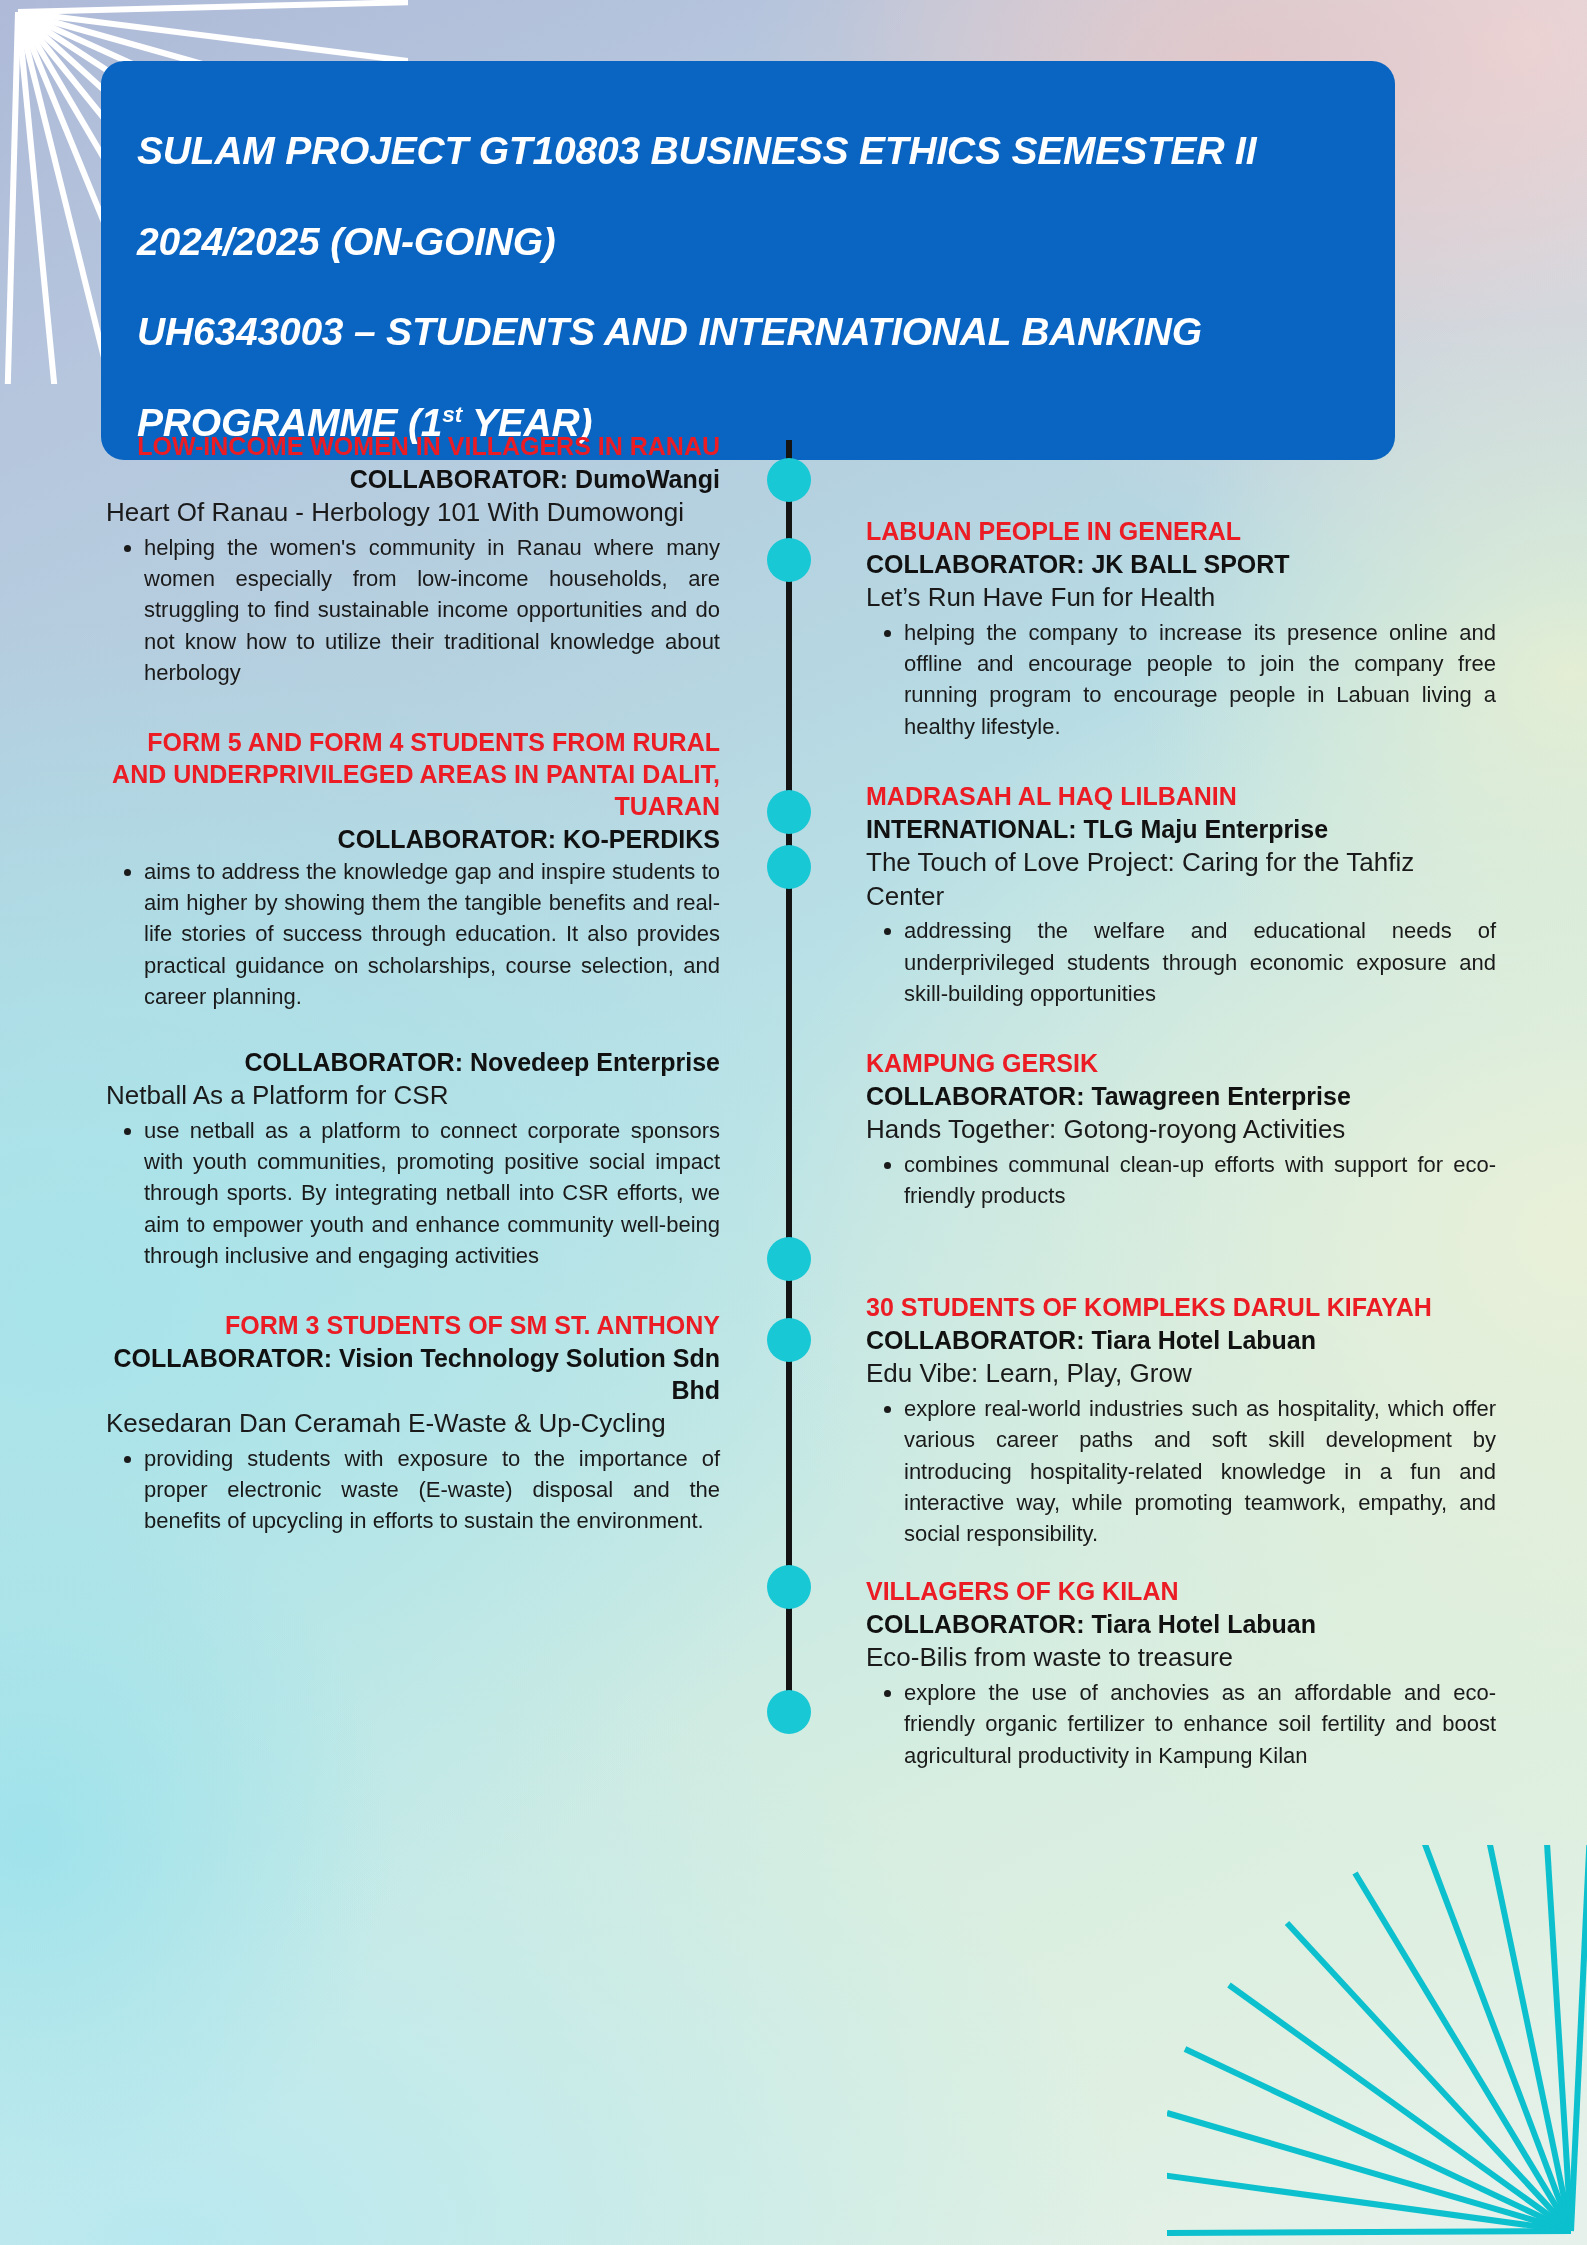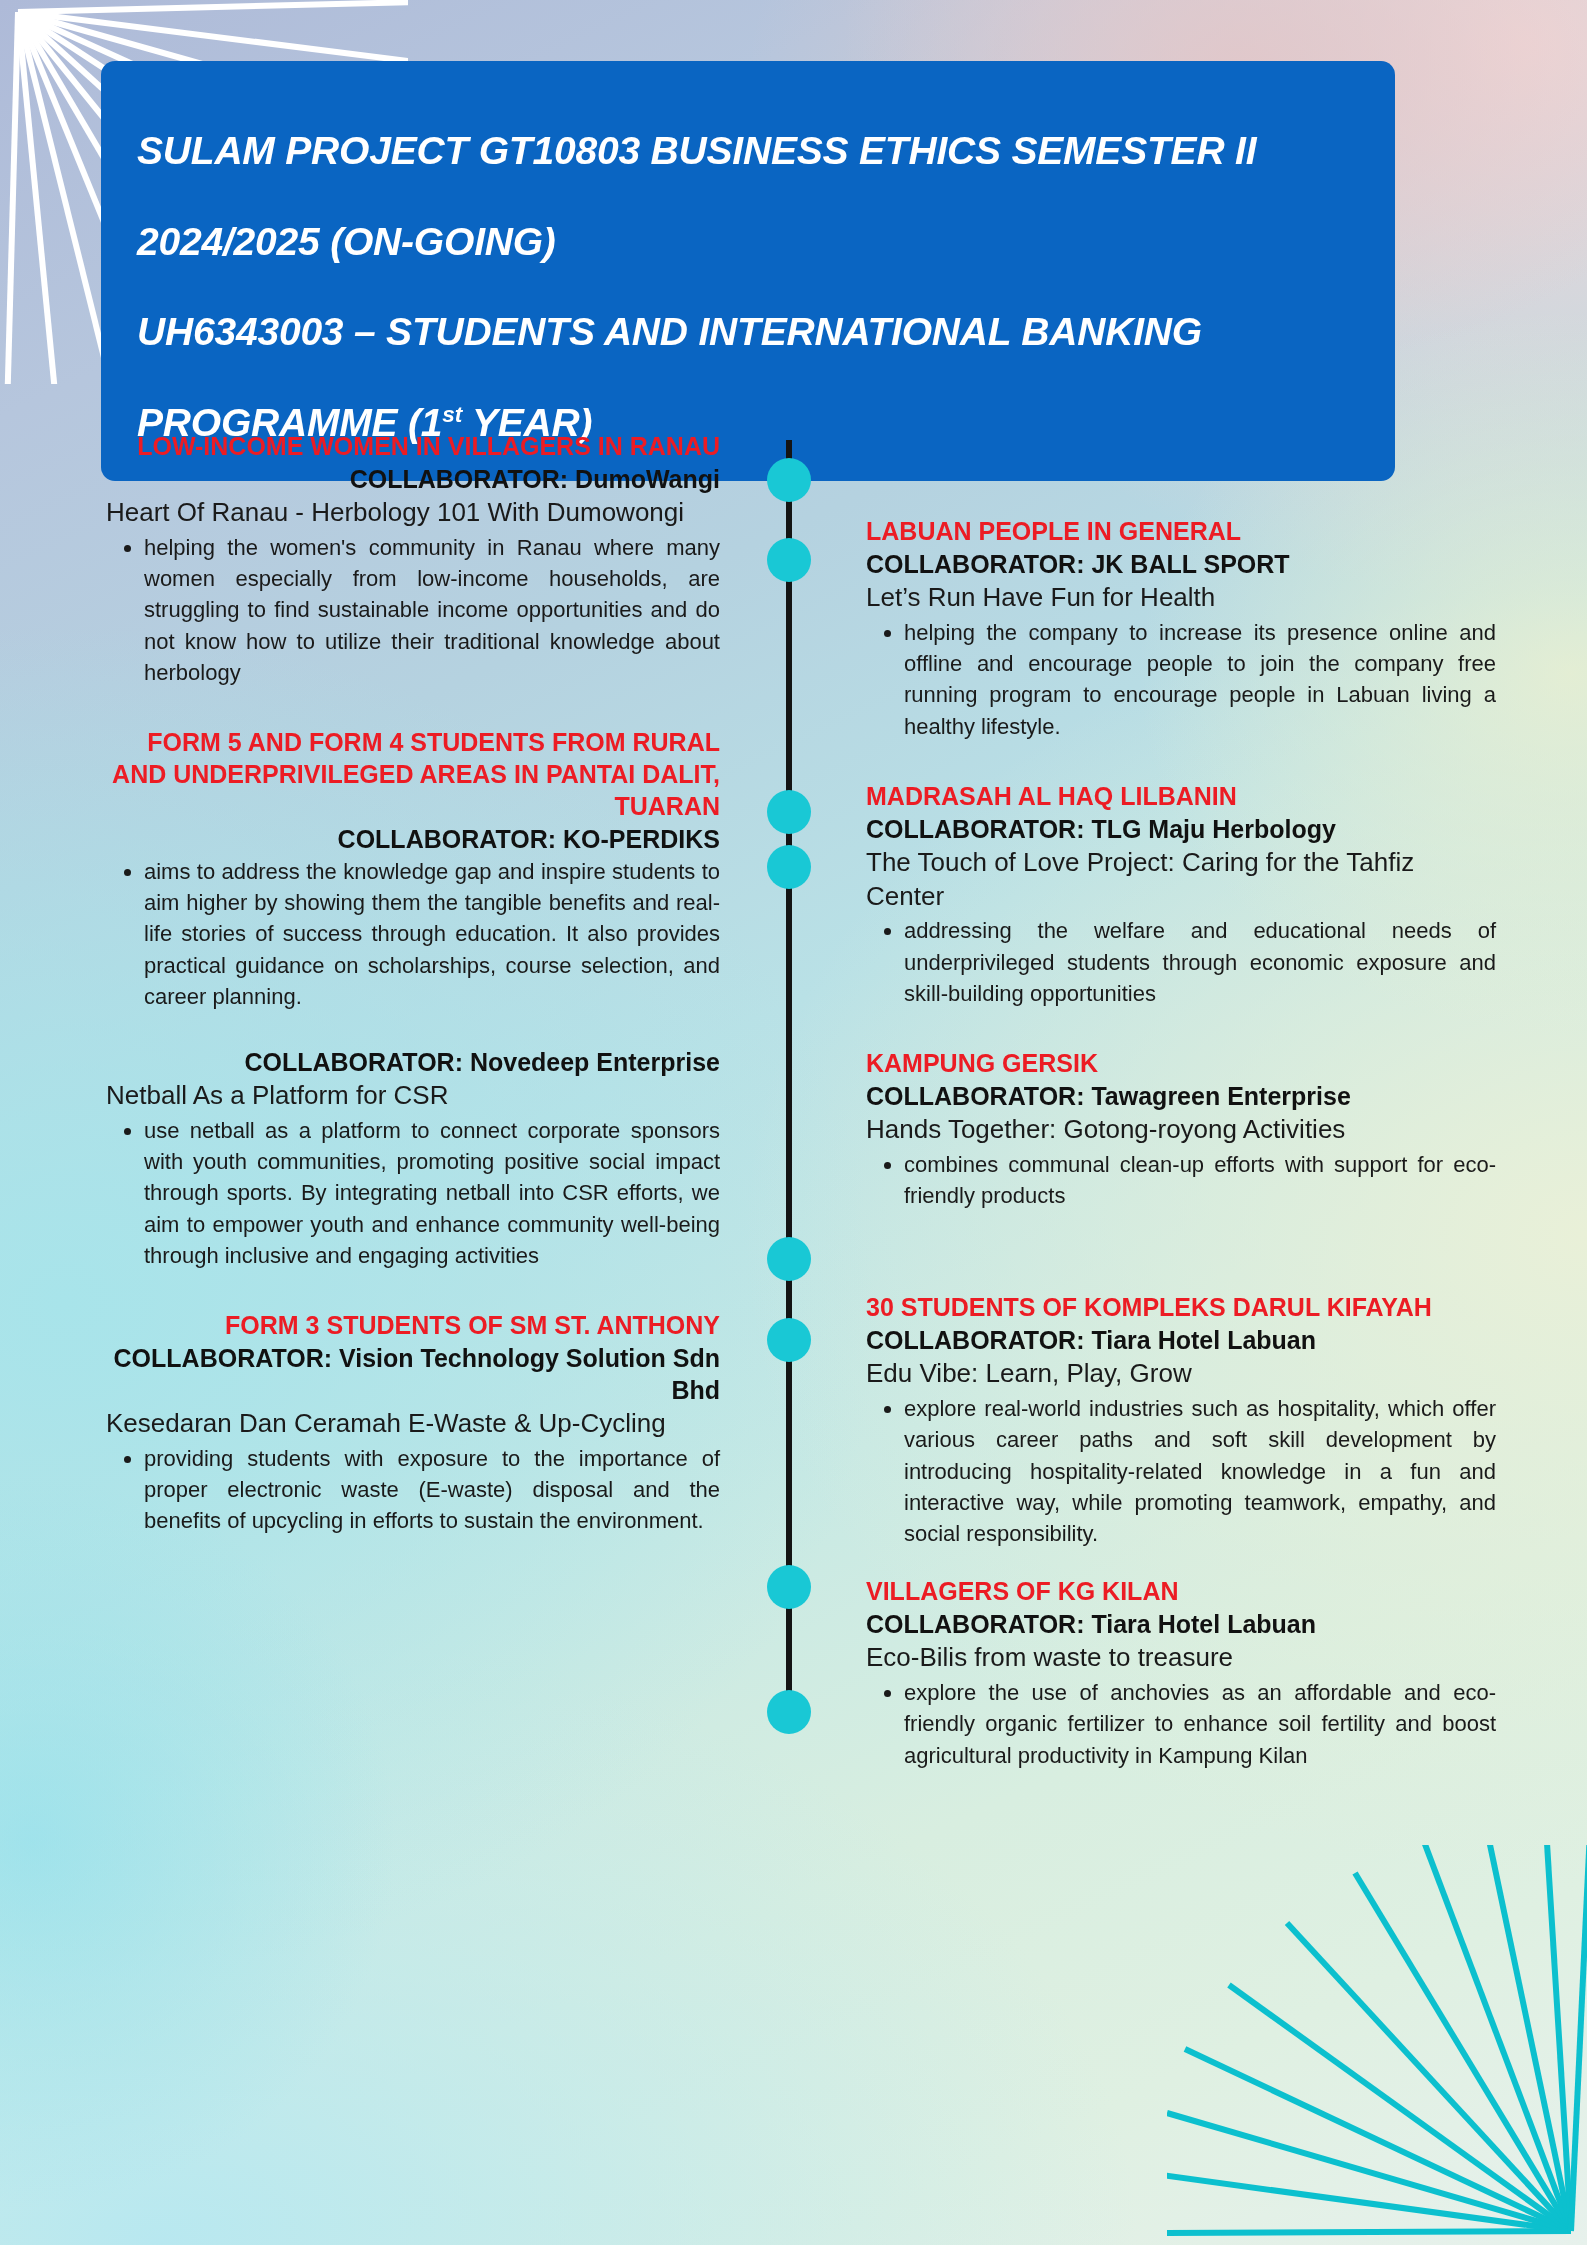--- a/index.html
+++ b/index.html
@@ -44,23 +44,23 @@
   #sunburst-tl { left: -12px; top: -16px; width: 420px; height: 400px; }
   #sunburst-br { right: 0px; bottom: 0px; width: 420px; height: 400px; }
 
   
   #title-banner {
     position: absolute;
     left: 101px;
     top: 61px;
     width: 1294px;
     box-sizing: border-box;
-    padding: 22px 36px 36px 36px;
+    padding: 22px 36px 15px 36px;
     background: #0a65c2;
-    border-radius: 14px;
+    border-radius: 23px;
   }
   #title-text {
     color: #ffffff;
     font-style: italic;
     font-weight: bold;
     font-size: 39px;
     line-height: 1.16;
     letter-spacing: -0.2px;
     white-space: pre-line;
   }
@@ -239,21 +239,21 @@
       <div class="entry-title">LABUAN PEOPLE IN GENERAL</div>
       <div class="entry-collab">COLLABORATOR: JK BALL SPORT</div>
       <div class="entry-sub">Let’s Run Have Fun for Health</div>
       <ul class="entry-bullets">
         <li>helping the company to increase its presence online and offline and encourage people to join the company free running program to encourage people in Labuan living a healthy lifestyle.</li>
       </ul>
     </div>
 
     <div class="entry">
       <div class="entry-title">MADRASAH AL HAQ LILBANIN</div>
-      <div class="entry-collab">COLLABORATOR: TLG Maju Herbology</div>
+      <div class="entry-collab">INTERNATIONAL: TLG Maju Enterprise</div>
       <div class="entry-sub">The Touch of Love Project: Caring for the Tahfiz Center</div>
       <ul class="entry-bullets">
         <li>addressing the welfare and educational needs of underprivileged students through economic exposure and skill-building opportunities</li>
       </ul>
     </div>
 
     <div class="entry">
       <div class="entry-title">KAMPUNG GERSIK</div>
       <div class="entry-collab">COLLABORATOR: Tawagreen Enterprise</div>
       <div class="entry-sub">Hands Together: Gotong-royong Activities</div>

